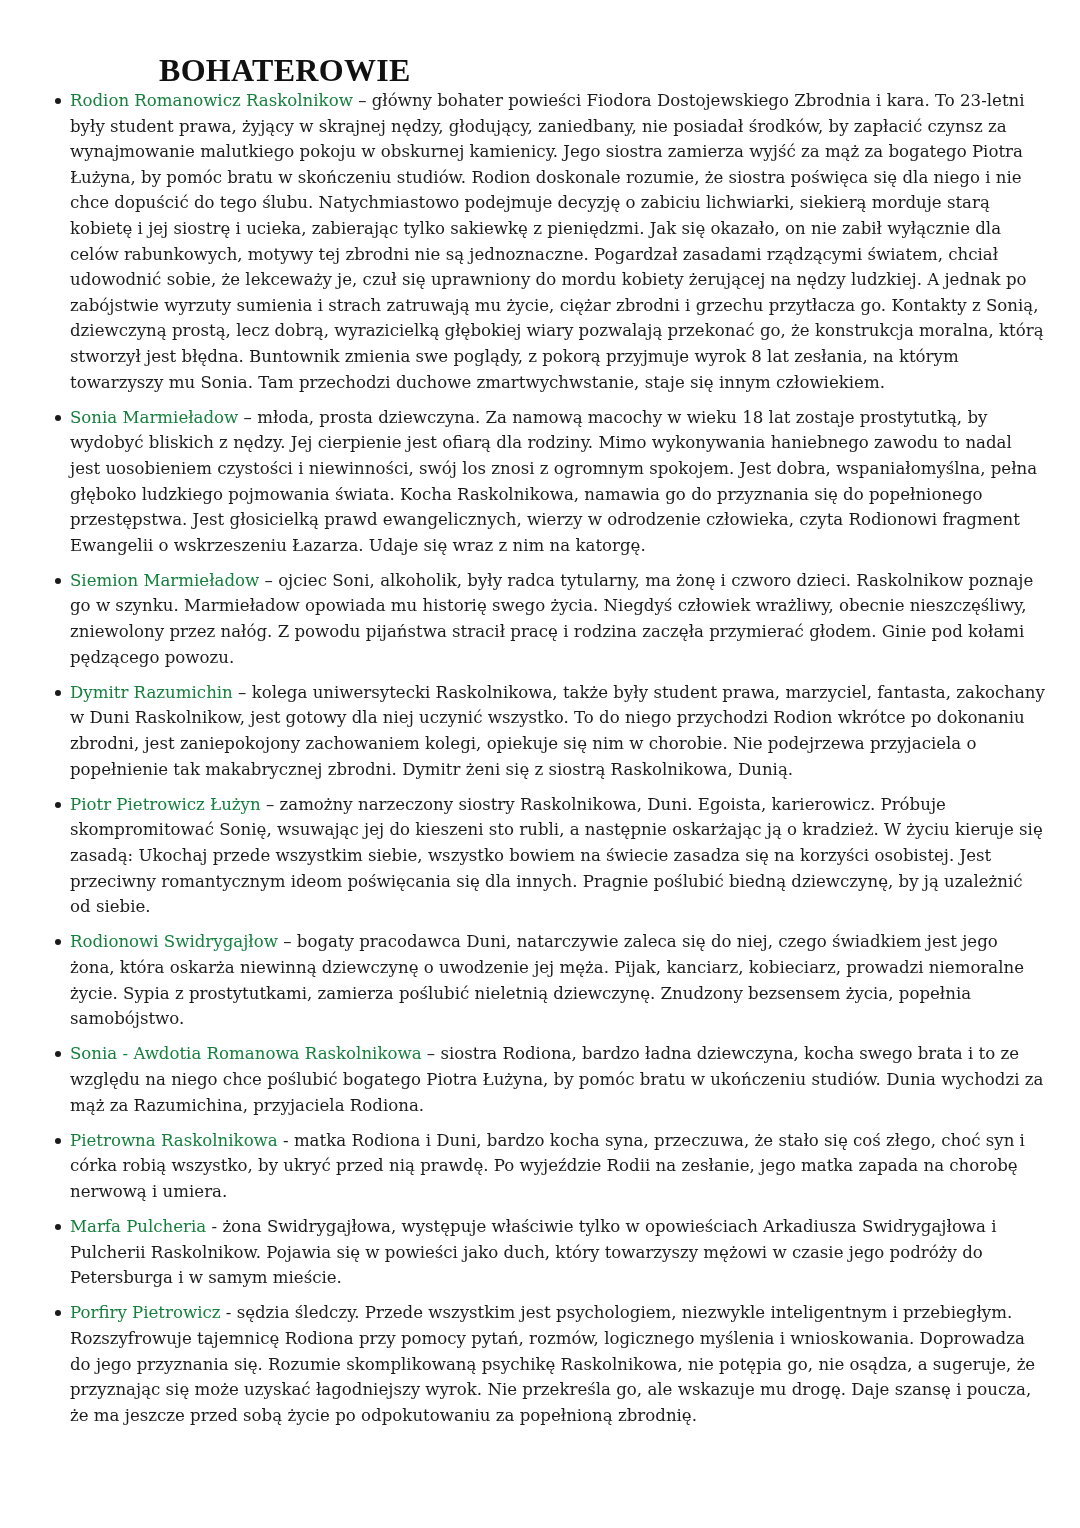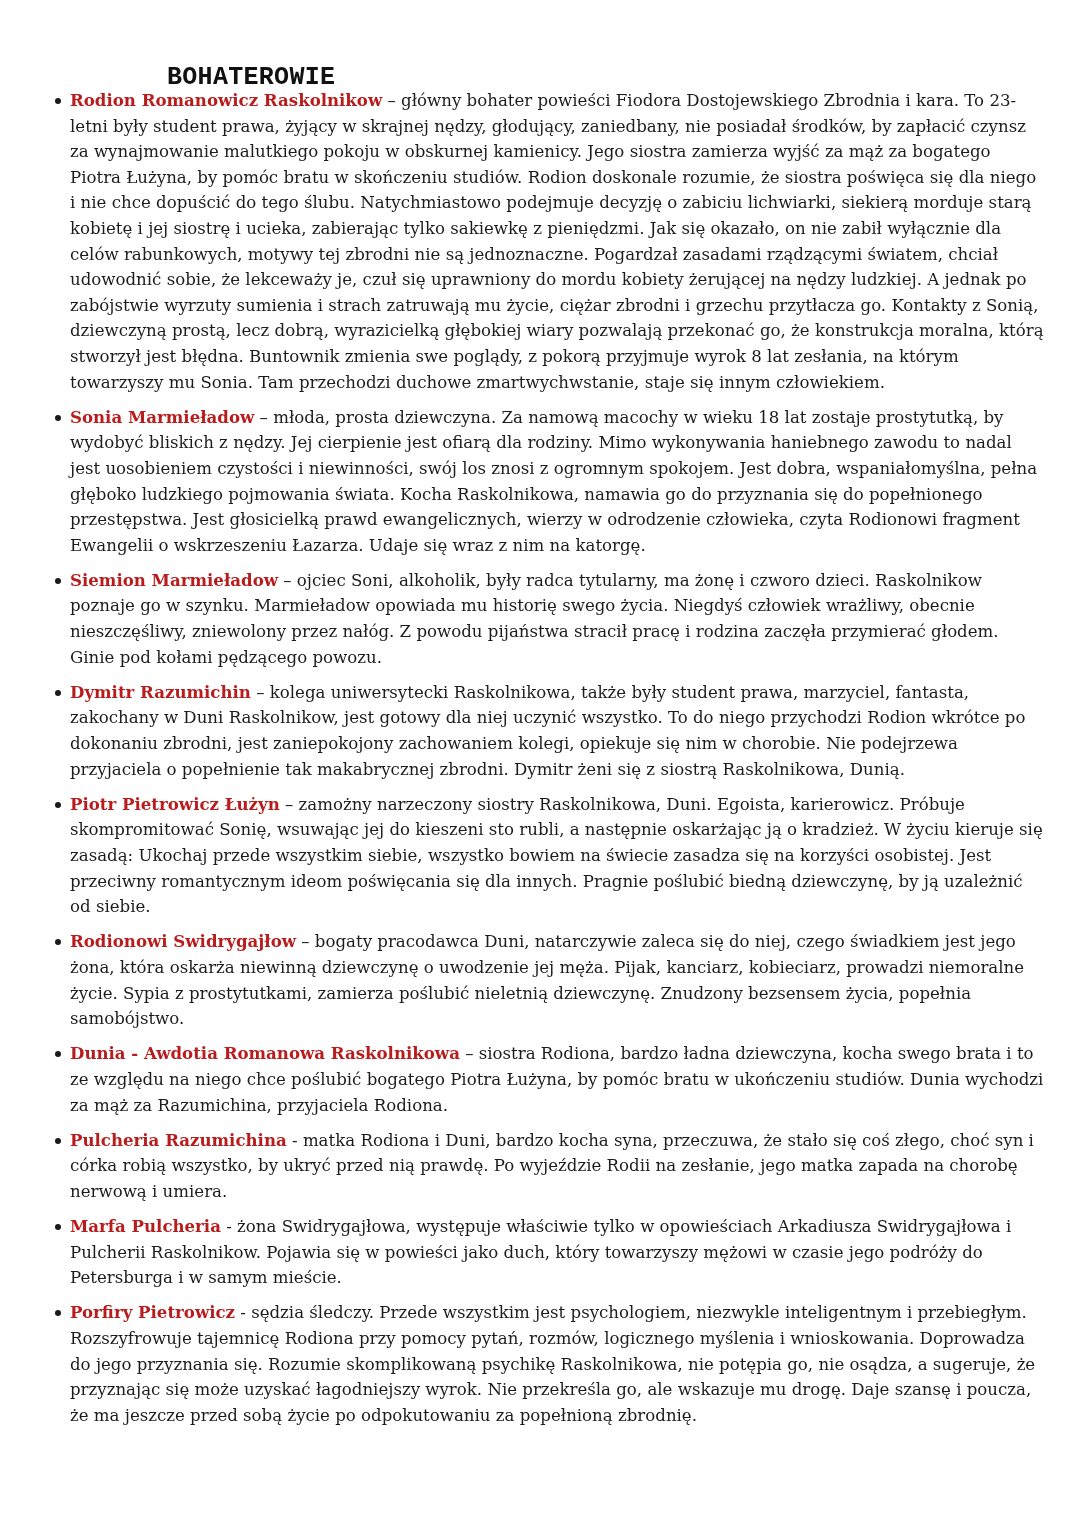--- a/index.html
+++ b/index.html
@@ -11,24 +11,24 @@
       width: 1080px;
       height: 1528px;
       position: relative;
       overflow: hidden;
       color: #1a1a1a;
     }
     .page-title {
       position: absolute;
       left: 155px;
       top: 50px;
-      margin: 12px;
-      font-family: Liberation Mono, monospace;
+      margin: 4px;
+      font-family: Liberation Serif, serif;
       font-weight: bold;
-      font-size: 25px;
+      font-size: 32px;
       letter-spacing: 0.3px;
       color: #111111;
       line-height: 32px;
     }
     .char-list {
       position: absolute;
       left: 70px;
       top: 88px;
       width: 975px;
       margin: 0;
@@ -47,22 +47,22 @@
     .bullet {
       position: absolute;
       left: -15px;
       top: 10px;
       width: 6px;
       height: 6px;
       border-radius: 50%;
       background: #1a1a1a;
     }
     .char-name {
-      font-weight: bold;
-      color: #b91c1c;
+      font-weight: normal;
+      color: #15803d;
     }
   </style>
 </head>
 <body>
 
 <h1 class="page-title">BOHATEROWIE</h1>
 
 <ul class="char-list">
   <li class="char-item">
     <span class="bullet"></span>
@@ -83,25 +83,25 @@
   <li class="char-item">
     <span class="bullet"></span>
     <span class="char-name">Piotr Pietrowicz Łużyn</span><span> – </span><span>zamożny narzeczony siostry Raskolnikowa, Duni. Egoista, karierowicz. Próbuje skompromitować Sonię, wsuwając jej do kieszeni sto rubli, a następnie oskarżając ją o kradzież. W życiu kieruje się zasadą: Ukochaj przede wszystkim siebie, wszystko bowiem na świecie zasadza się na korzyści osobistej. Jest przeciwny romantycznym ideom poświęcania się dla innych. Pragnie poślubić biedną dziewczynę, by ją uzależnić od siebie.</span>
   </li>
   <li class="char-item">
     <span class="bullet"></span>
     <span class="char-name">Rodionowi Swidrygajłow</span><span> – </span><span>bogaty pracodawca Duni, natarczywie zaleca się do niej, czego świadkiem jest jego żona, która oskarża niewinną dziewczynę o uwodzenie jej męża. Pijak, kanciarz, kobieciarz, prowadzi niemoralne życie. Sypia z prostytutkami, zamierza poślubić nieletnią dziewczynę. Znudzony bezsensem życia, popełnia samobójstwo.</span>
   </li>
   <li class="char-item">
     <span class="bullet"></span>
-    <span class="char-name">Dunia - Awdotia Romanowa Raskolnikowa</span><span> – </span><span>siostra Rodiona, bardzo ładna dziewczyna, kocha swego brata i to ze względu na niego chce poślubić bogatego Piotra Łużyna, by pomóc bratu w ukończeniu studiów. Dunia wychodzi za mąż za Razumichina, przyjaciela Rodiona.</span>
+    <span class="char-name">Sonia - Awdotia Romanowa Raskolnikowa</span><span> – </span><span>siostra Rodiona, bardzo ładna dziewczyna, kocha swego brata i to ze względu na niego chce poślubić bogatego Piotra Łużyna, by pomóc bratu w ukończeniu studiów. Dunia wychodzi za mąż za Razumichina, przyjaciela Rodiona.</span>
   </li>
   <li class="char-item">
     <span class="bullet"></span>
-    <span class="char-name">Pulcheria Razumichina</span><span> - </span><span>matka Rodiona i Duni, bardzo kocha syna, przeczuwa, że stało się coś złego, choć syn i córka robią wszystko, by ukryć przed nią prawdę. Po wyjeździe Rodii na zesłanie, jego matka zapada na chorobę nerwową i umiera.</span>
+    <span class="char-name">Pietrowna Raskolnikowa</span><span> - </span><span>matka Rodiona i Duni, bardzo kocha syna, przeczuwa, że stało się coś złego, choć syn i córka robią wszystko, by ukryć przed nią prawdę. Po wyjeździe Rodii na zesłanie, jego matka zapada na chorobę nerwową i umiera.</span>
   </li>
   <li class="char-item">
     <span class="bullet"></span>
     <span class="char-name">Marfa Pulcheria</span><span> - </span><span>żona Swidrygajłowa, występuje właściwie tylko w opowieściach Arkadiusza Swidrygajłowa i Pulcherii Raskolnikow. Pojawia się w powieści jako duch, który towarzyszy mężowi w czasie jego podróży do Petersburga i w samym mieście.</span>
   </li>
   <li class="char-item">
     <span class="bullet"></span>
     <span class="char-name">Porfiry Pietrowicz</span><span> - </span><span>sędzia śledczy. Przede wszystkim jest psychologiem, niezwykle inteligentnym i przebiegłym. Rozszyfrowuje tajemnicę Rodiona przy pomocy pytań, rozmów, logicznego myślenia i wnioskowania. Doprowadza do jego przyznania się. Rozumie skomplikowaną psychikę Raskolnikowa, nie potępia go, nie osądza, a sugeruje, że przyznając się może uzyskać łagodniejszy wyrok. Nie przekreśla go, ale wskazuje mu drogę. Daje szansę i poucza, że ma jeszcze przed sobą życie po odpokutowaniu za popełnioną zbrodnię.</span>
   </li>
 </ul>

